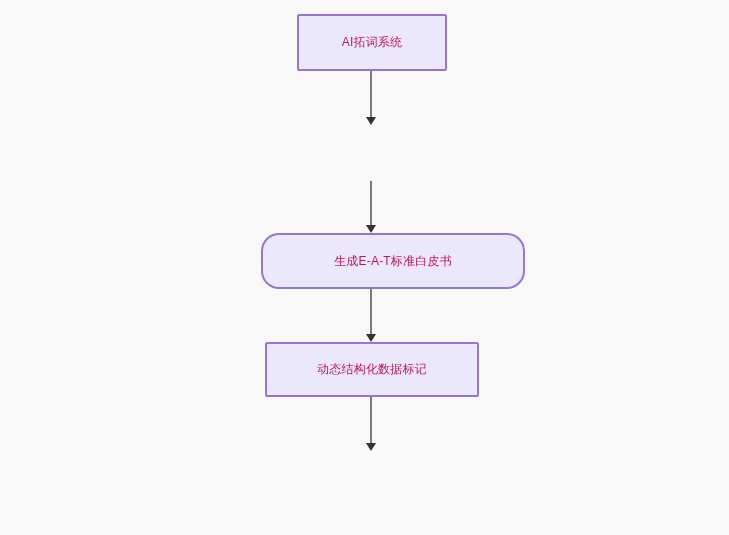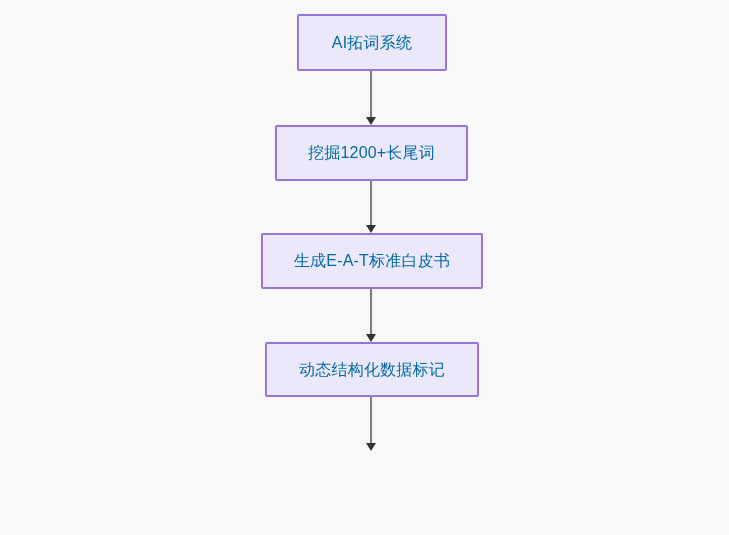--- a/index.html
+++ b/index.html
@@ -20,22 +20,22 @@
   }
   .node {
     position: absolute;
     box-sizing: border-box;
     background: #ebe8fc;
     border: 2px solid #9a74d4;
     border-radius: 2px;
     display: flex;
     align-items: center;
     justify-content: center;
-    color: #0369a1;
-    font-size: 16px;
+    color: #be185d;
+    font-size: 12px;
     line-height: 1.2;
     letter-spacing: 0.2px;
     white-space: nowrap;
     text-align: center;
   }
   .connector {
     position: absolute;
     width: 18px;
     display: flex;
     flex-direction: column;
@@ -76,20 +76,19 @@
     <div class="head"></div>
   </div>
 
   <div class="connector" style="left:362px; top:397px; height:54px;">
     <div class="line"></div>
     <div class="head"></div>
   </div>
 
   <div class="node" style="left:297px; top:14px; width:150px; height:57px;">AI拓词系统</div>
 
-  <div class="node" style="left:275px; top:125px; width:193px; height:56px;">挖掘1200+长尾词</div>
 
-  <div class="node" style="left:261px; top:233px; width:222px; height:56px;">生成E-A-T标准白皮书</div>
+  <div class="node" style="left:261px; top:233px; width:264px; height:56px;border-radius:18px;">生成E-A-T标准白皮书</div>
 
   <div class="node" style="left:265px; top:342px; width:214px; height:55px;">动态结构化数据标记</div>
 
 
 </div>
 
 </body></html>

